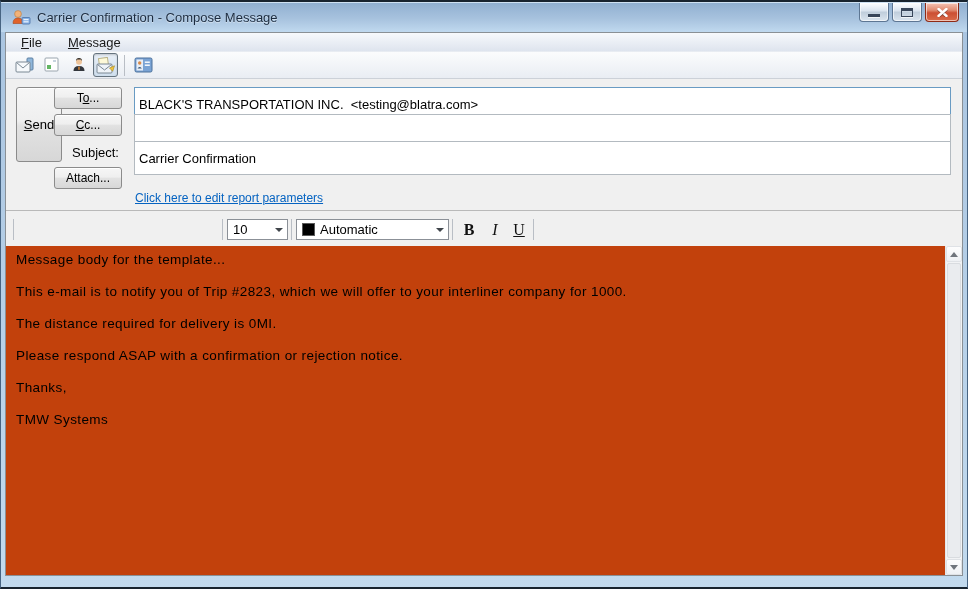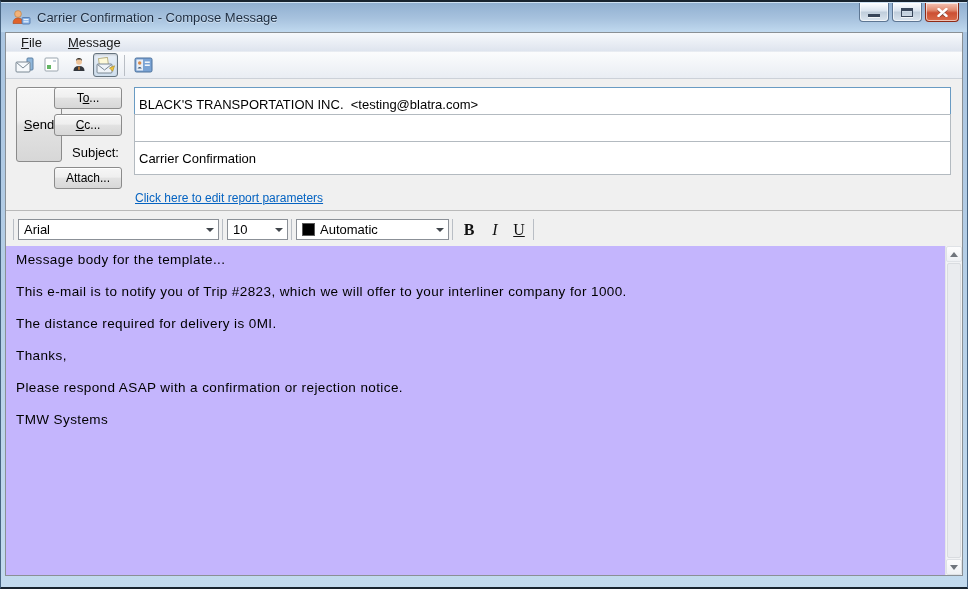--- a/index.html
+++ b/index.html
@@ -97,21 +97,21 @@
   }
   .combo .arrow-zone { margin-left:auto; width:17px; display:flex; align-items:center; justify-content:center; align-self:stretch; }
   .tri-down { width:0; height:0; border-left:4px solid transparent; border-right:4px solid transparent; border-top:4px solid #40454a; }
   .swatch { width:13px; height:13px; background:#000; border:1px solid #5a5a5a; margin-right:5px; flex:0 0 auto; }
   .fmt-btn { position:absolute; top:7px; width:24px; height:23px; background:transparent; border:none; font-family:"Liberation Serif",serif; font-size:16px; color:#111; }
   .fmt-btn.b { font-weight:bold; }
   .fmt-btn.i { font-style:italic; }
   .fmt-btn.un { text-decoration:underline; }
 
   
-  .body-area { flex:1 1 auto; display:flex; background:#c4b5fd; min-height:0; }
+  .body-area { flex:1 1 auto; display:flex; background:#c2410c; min-height:0; }
   .editor { flex:1 1 auto; padding:6px 6px 0 10px; overflow:hidden; cursor:text; }
   .editor p { font-size:13.5px; line-height:16px; letter-spacing:0.4px; color:#000; margin:0 0 16px 0; white-space:nowrap; }
   .scrollbar { flex:0 0 17px; background:#f2f3f5; border-left:1px solid #e4e6e9; display:flex; flex-direction:column; }
   .sb-btn { flex:0 0 16px; display:flex; align-items:center; justify-content:center; background:linear-gradient(180deg,#fdfdfd,#eff1f4); border:1px solid #dfe2e6; border-radius:2px; }
   .sb-thumb { flex:1 1 auto; margin:1px 1px; background:#eaecef; border:1px solid #d9dce0; border-radius:2px; }
   .tri-up-s { width:0; height:0; border-left:4px solid transparent; border-right:4px solid transparent; border-bottom:5px solid #70757c; }
   .tri-down-s { width:0; height:0; border-left:4px solid transparent; border-right:4px solid transparent; border-top:5px solid #70757c; }
 </style>
 </head>
 <body>
@@ -206,26 +206,20 @@
       <div class="subject-label">Subject:</div>
       <input class="field" style="top: 62px;" value="Carrier Confirmation">
 
       <button class="btn row-btn" style="top:88px;">Attach...</button>
 
       <div class="report-link">Click here to edit report parameters</div>
     </div>
 
     <div class="format-bar">
       <div class="fsep" style="left:7px;"></div>
-      <div class="combo" style="left:12px; width:201px;">
-        <span>Arial</span>
-        <span class="arrow-zone">
-            <span class="tri-down"></span>
-          </span>
-      </div>
       <div class="fsep" style="left:216px;"></div>
       <div class="combo" style="left:221px; width:61px;">
         <span>10</span>
         <span class="arrow-zone">
             <span class="tri-down"></span>
           </span>
       </div>
       <div class="fsep" style="left:285px;"></div>
       <div class="combo" style="left:290px; width:153px;">
         <span class="swatch"></span>
@@ -239,22 +233,22 @@
       <button class="fmt-btn i" style="left:477px;">I</button>
       <button class="fmt-btn un" style="left:501px;">U</button>
       <div class="fsep" style="left:527px;"></div>
     </div>
 
     <div class="body-area">
       <div class="editor">
         <p>Message body for the template...</p>
         <p>This e-mail is to notify you of Trip #2823, which we will offer to your interliner company for 1000.</p>
         <p>The distance required for delivery is 0MI.</p>
+        <p>Please respond ASAP with a confirmation or rejection notice.</p>
         <p>Thanks,</p>
-        <p>Please respond ASAP with a confirmation or rejection notice.</p>
         <p>TMW Systems</p>
       </div>
       <div class="scrollbar">
         <div class="sb-btn">
             <span class="tri-up-s"></span>
           </div>
         <div class="sb-thumb"></div>
         <div class="sb-btn">
             <span class="tri-down-s"></span>
           </div>

